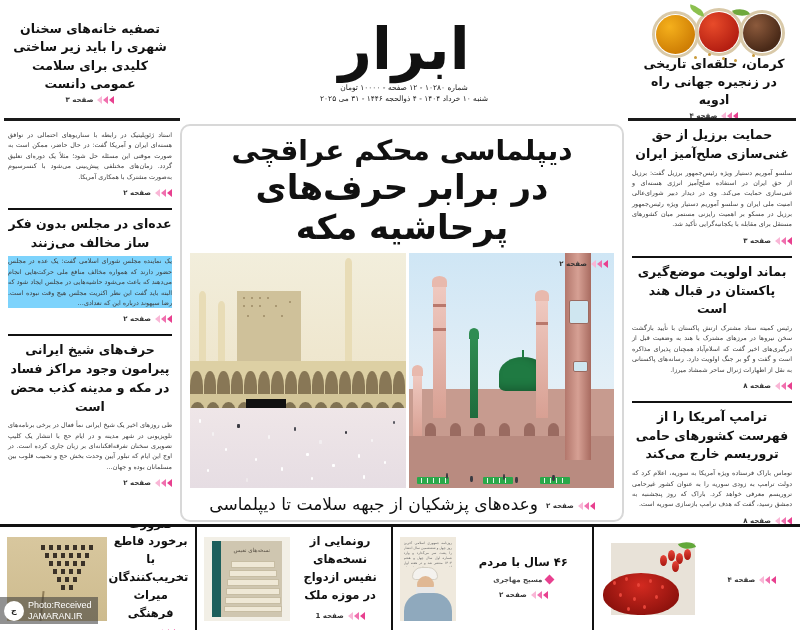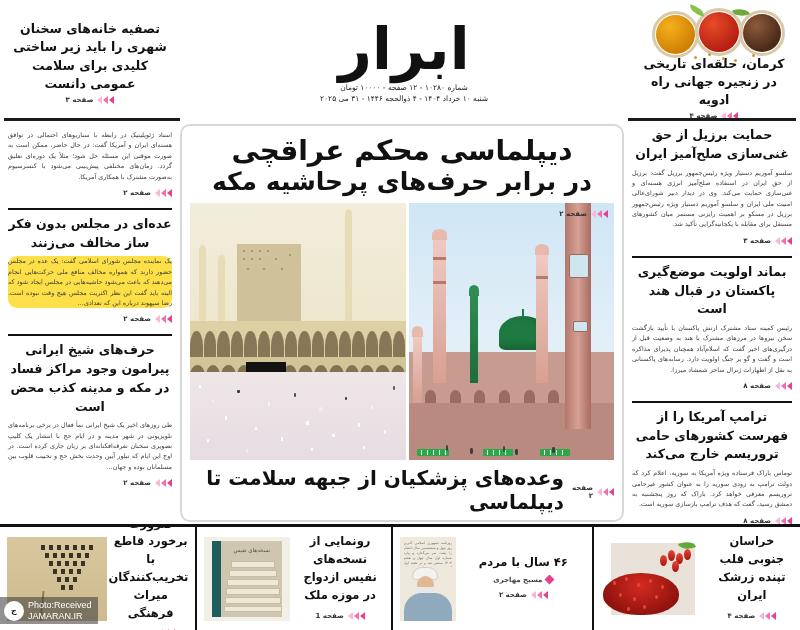--- a/index.html
+++ b/index.html
@@ -100,35 +100,35 @@
   .story + .story { border-top: 2px solid #111; padding-top: 5px; }
   .story h3 {
     font-size: 12.5px; font-weight: 700; line-height: 1.5; color: #111;
     text-align: center; letter-spacing: -0.2px;
   }
   .story p {
     margin-top: 4px; font-size: 6.4px; line-height: 1.62; color: #3a3a3a;
     text-align: justify; direction: rtl;
   }
   .story .pref { margin-top: 2px; }
-  .hl { background: #fde047; border-radius: 9px; }
+  .hl { background: #7dd3fc; }
 
   
   .center {
     position: absolute; top: 124px; right: 176px; left: 180px; bottom: 108px;
     border: 2px solid #d8d8d8; border-radius: 10px;
     background: #fff; padding: 6px 8px 4px 8px;
     display: flex; flex-direction: column;
   }
   .lead-head {
     text-align: center; color: #111; font-weight: 700;
     font-size: 28px; line-height: 1.18; letter-spacing: -0.5px;
     padding: 2px 0 6px 0;
   }
-  .lead-head .l2 { font-size: 25px; }
+  .lead-head .l2 { font-size: 34px; }
 
   .photo-wrap { flex: 1; display: flex; gap: 3px; position: relative; min-height: 0; }
   .photo { position: relative; overflow: hidden; }
   .photo.kaaba { flex: 1.05; background: linear-gradient(#f2eedc 0%, #efe7cf 42%, #e9dfc6 100%); }
   .photo.nabawi { flex: 1; background: linear-gradient(#cfe6f5 0%, #e3eff7 55%, #dfe6ea 100%); }
   .minaret { position:absolute; width:7px; background:#e8dcb6; }
   .minaret:after{ content:""; position:absolute; top:-9px; left:0; width:7px; height:10px;
     background:#e8dcb6; border-radius:50% 50% 0 0; }
   .hotel { position:absolute; background:#cfc19a; }
   .hotel .w { position:absolute; width:2px;height:2px;background:#a99872; }
@@ -164,21 +164,21 @@
   .nb-rail { position:absolute; height:7px; background:#2aa84a; border-radius:1px; }
   .nb-rail i{ position:absolute; top:1px; width:1.2px; height:5px; background:#e7f7ea; }
   .nb-person { position:absolute; width:2.4px; height:6px; border-radius:40%; background:#3b3b42; }
 
   .photo-pref { position:absolute; top:4px; right:6px; z-index: 5; }
 
   .cap-bar {
     display:flex; align-items:center; justify-content:center; gap:8px;
     padding: 6px 0 2px 0;
   }
-  .cap-bar .txt { font-size: 20px; font-weight: 700; color:#111; }
+  .cap-bar .txt { font-size: 17px; font-weight: 400; color:#111; }
 
   
   .bottom {
     position: absolute; left: 0; right: 0; bottom: 0; height: 106px;
     border-top: 3px solid #111;
     display: flex; flex-direction: row;
   }
   .bcell { position: relative; display: flex; flex-direction: row;
     align-items: center; gap: 6px; padding: 6px 7px; overflow: hidden; }
   .bcell + .bcell { border-right: 2px solid #111; }
@@ -541,21 +541,20 @@
         <span>صفحه ۲</span>
       </div>
       <div class="txt">وعده‌های پزشکیان از جبهه سلامت تا دیپلماسی</div>
     </div>
   </div>
 
   <div class="bottom">
 
     <div class="bcell" style="flex:1.06">
       <div class="btxt">
-        <h4>خراسان جنوبی قلب تپنده زرشک ایران</h4>
         <div class="pref" style="justify-content:center">
           <span class="chev">
               <i></i>
               <i></i>
               <i></i>
             </span>
           <span>صفحه ۴</span>
         </div>
       </div>
       <div class="thumb">

